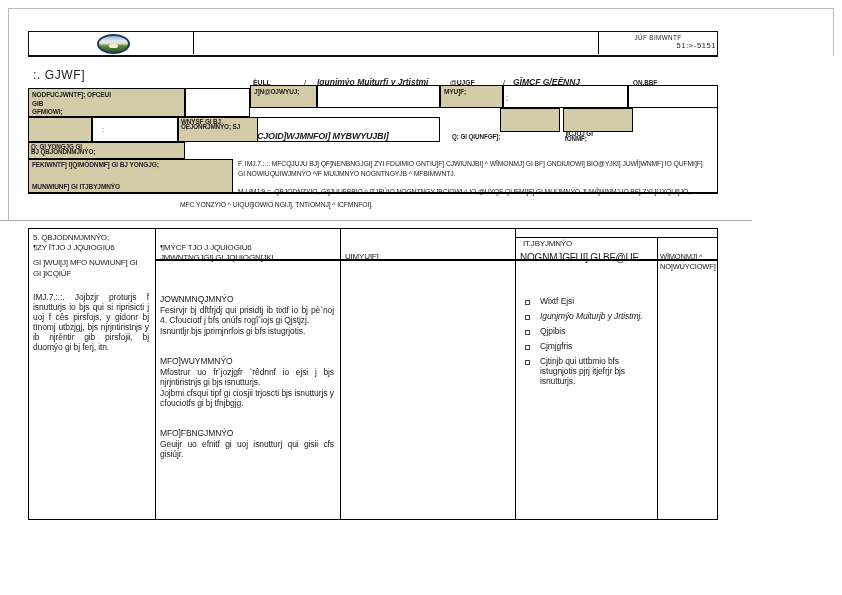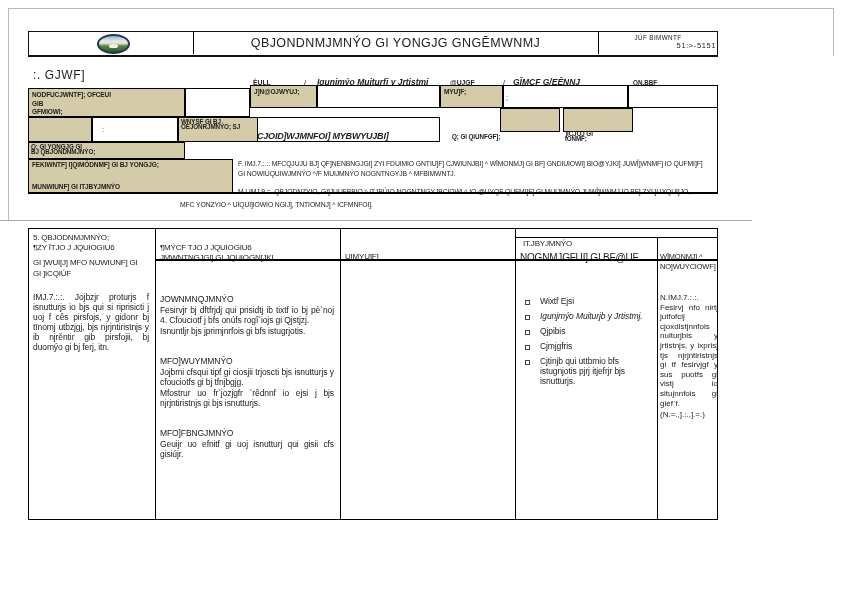--- a/index.html
+++ b/index.html
@@ -52,21 +52,20 @@
   <div class="abs frame" style="left:0px;top:220px;width:752px;height:1px;background:#a8a8a8;"></div>
 
   <div class="abs hdr-box" style="left:28px;top:31px;width:690px;height:26px;">
     <div class="abs vline" style="left:164px;top:0;height:22px;"></div>
     <div class="abs vline" style="left:569px;top:0;height:22px;"></div>
   </div>
   <div class="abs" style="left:97px;top:33.5px;width:33px;height:20px;border-radius:50%;border:2px solid #22365c;
               background:linear-gradient(180deg,#8fb3cf 0%,#d9e5ed 28%,#ece7d2 45%,#5a8a42 62%,#2e5526 100%);box-sizing:border-box;">
     <div class="abs" style="left:10px;top:8px;width:9px;height:4px;background:#f3f0e2;border-radius:40%;"></div>
   </div>
-  <div class="abs title" style="left:193px;top:36px;width:405px;">QBJONDNMJMNÝO GI YONGJG GNGĒMWNMJ</div>
   <div class="abs yearcell" style="left:600px;top:33.5px;width:116px;">
     <div class="year1">JÚF BIMWNTF</div>
     <div class="year2">51:&gt;-5151</div>
   </div>
 
   <div class="abs" style="left:33px;top:68px;font-size:12px;letter-spacing:.6px;">:. GJWF]</div>
 
   <span class="abs toplbl" style="left:253px;top:79px;">ÈULL</span>
   <span class="abs" style="left:304px;top:78px;font-size:8px;">/</span>
   <span class="abs ital" style="left:317px;top:77px;">Igunjmýo Muiturfi y Jrtistmj</span>
@@ -153,22 +152,22 @@
   <div class="abs th" style="left:520px;top:252px;width:134px;font-size:10px;">NOGNMJGFUI] GI BF@UF</div>
   <div class="abs th" style="left:660px;top:252px;width:56px;font-size:7.5px;">WĪMONMJ] ^ NO]WUYCIOWF]</div>
 
   <div class="abs td just" style="left:33px;top:292px;width:116px;">IMJ.7.:.:. Jojbzjr proturjs f isnutturjs io bjs qui si riprisicti j uoj f cês pirsfojs, y gidonr bj tīnomj utbzjgj, bjs njrjntiristnjs y ib njrěntir gib pirsfojii, bj duomýo gi bj ferj, itn.</div>
 
   <div class="abs td" style="left:160px;top:294px;width:174px;">
     <div class="sec-title first">JOWNMNQJMNÝO</div>
     <p class="para just">Fesirvjr bj dftfrjdj qui prisidtj ib tixtf io bj pè`noj 4. Cfouciotf j bfs onúfs rogî`iojs gi Qjstjzj.</p>
     <p class="para just">Isnuntljr bjs jprimjnrfois gi bfs istugrjotis.</p>
     <div class="sec-title">MFO]WUYMMNÝO</div>
+    <p class="para just">Mfostrur uo fr`jozjgfr `rêdnnf io ejsi j bjs njrjntiristnjs gi bjs isnutturjs.</p>
     <p class="para just">Jojbmi cfsqui tipf gi ciosjii trjoscti bjs isnutturjs y cfouciotfs gi bj tfnjbgjg.</p>
-    <p class="para just">Mfostrur uo fr`jozjgfr `rêdnnf io ejsi j bjs njrjntiristnjs gi bjs isnutturjs.</p>
     <div class="sec-title">MFO]FBNGJMNÝO</div>
     <p class="para just">Geuijr uo efnitf gi uoj isnutturj qui gisii cfs gisiújr.</p>
   </div>
 
 
   <div class="abs td" style="left:523px;top:296px;width:130px;">
     <div class="bullet-row">
       <span class="bullet-sq"></span>
       <span>Wixtf Ejsi</span>
     </div>
@@ -183,18 +182,14 @@
     <div class="bullet-row">
       <span class="bullet-sq"></span>
       <span>Cjmjgfris</span>
     </div>
     <div class="bullet-row">
       <span class="bullet-sq"></span>
       <span>Cjtinjb qui uttbmio bfs istugnjotis pjrj itjefrjr bjs isnutturjs.</span>
     </div>
   </div>
 
-  <div class="abs" style="left:660px;top:293px;width:58px;font-size:8px;line-height:1.2;">
-    <div class="just breakw">N.IMJ.7.:.:. Fesirvj nfo nirtj jutfofcij cjoxdistjnnfois nuiturjbis y jrtistnjs, y ixprisj tjs njrjntiristnjs gi tf fesirvjgf y sus puotfs gi vistj io situjnnfois gi gièf`f.</div>
-    <div style="margin-top:2px;">(N.=.,].:.,].=.)</div>
-  </div>
 
 </div>
 
 </body></html>

